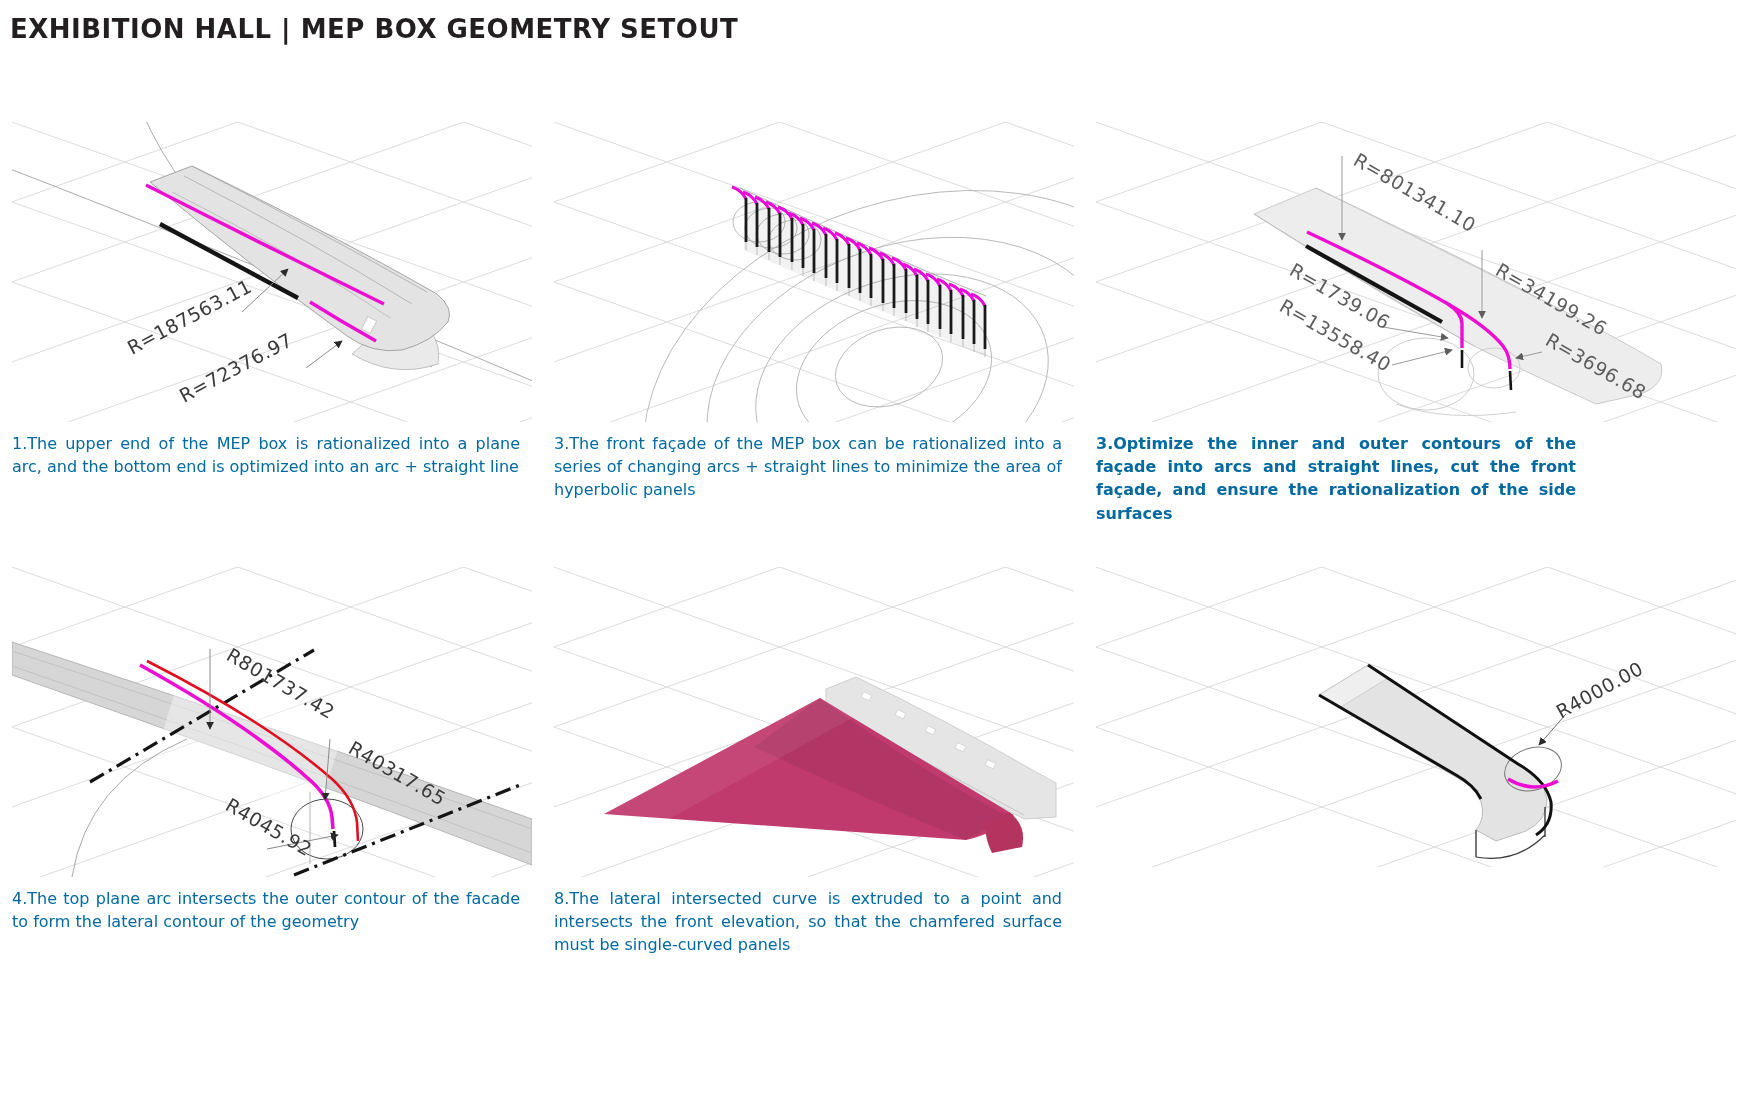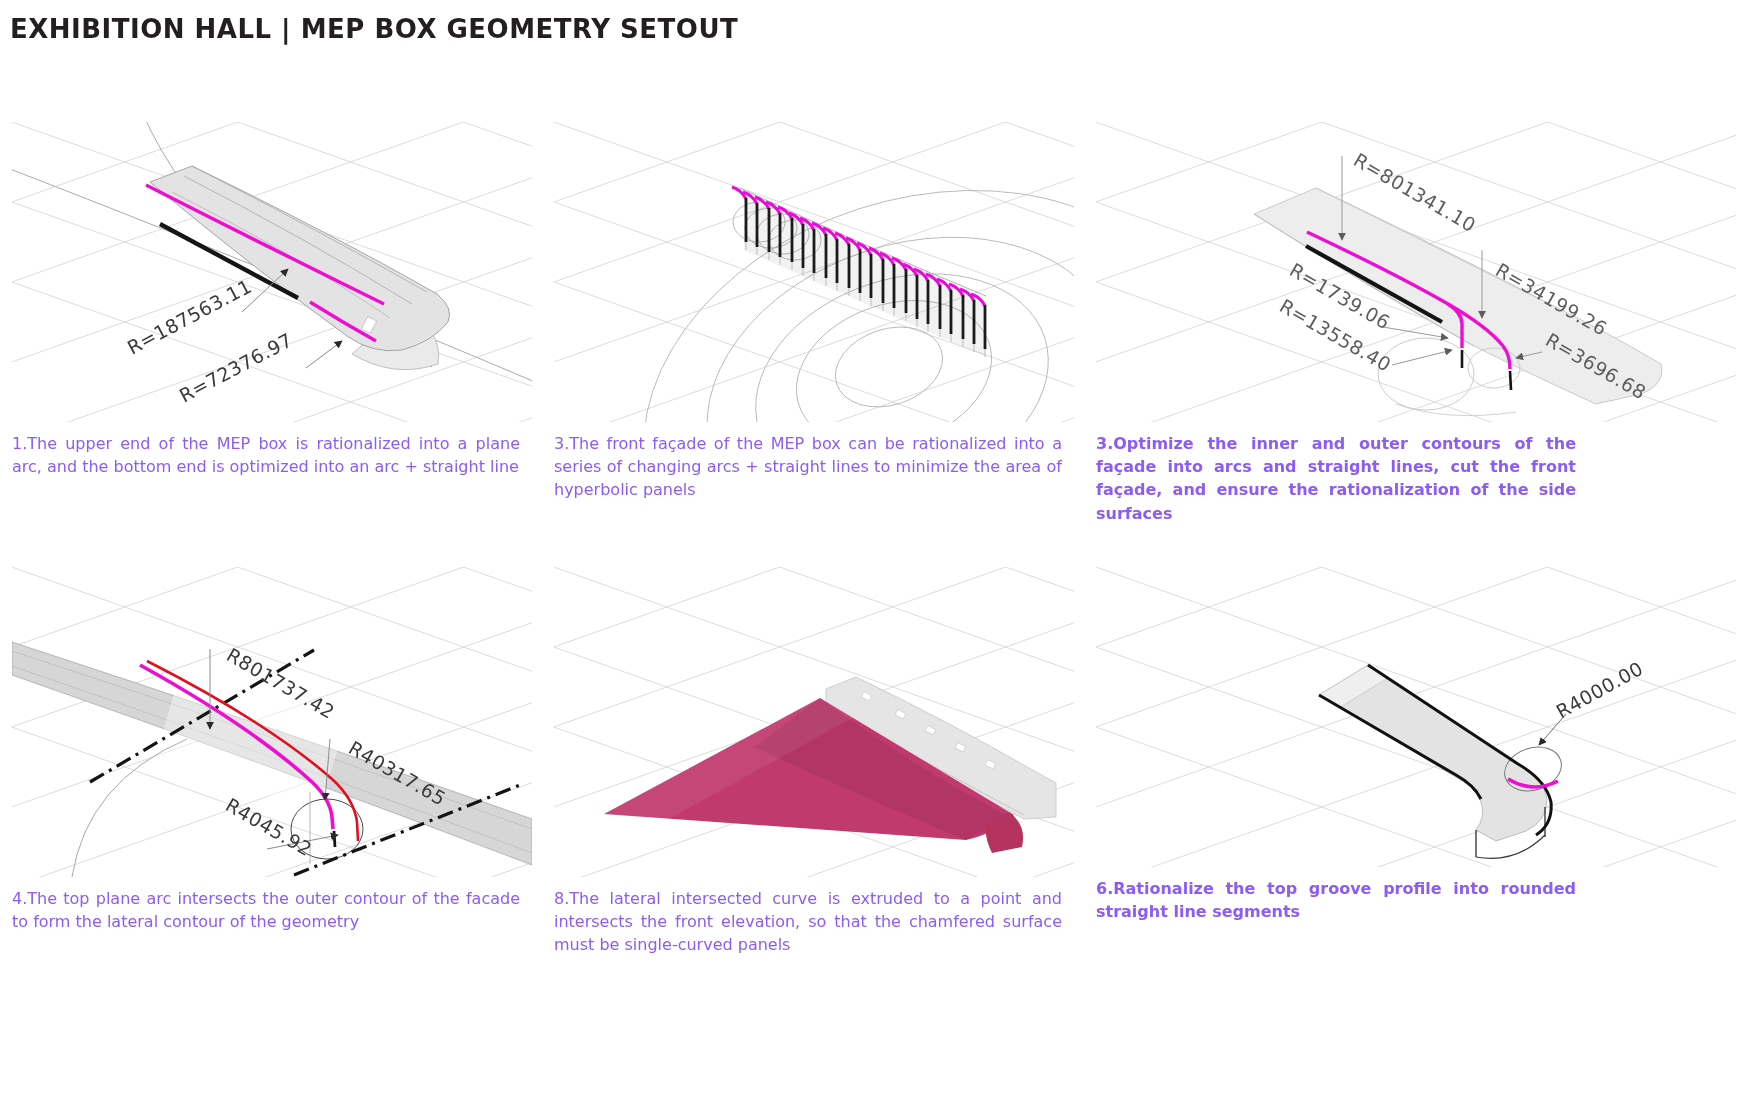--- a/index.html
+++ b/index.html
@@ -5,21 +5,21 @@
   * { margin:0; padding:0; box-sizing:border-box; }
   html,body { width:1738px; height:1100px; background:#ffffff; overflow:hidden;
               font-family:"DejaVu Sans","Liberation Sans",sans-serif; color:#2a2627; }
   .sheet { width:1682px; height:1100px; padding:14px 6px 0 10px; position:relative; }
   h1.title { font-size:26px; font-weight:600; letter-spacing:.5px; color:#231f20; }
   .grid { display:grid; grid-template-columns:520px 520px 640px; column-gap:22px;
           row-gap:42px; margin-top:78px; padding-left:2px; }
   .panel { display:flex; flex-direction:column; }
   .panel svg { display:block; background:#fff; overflow:hidden; }
   .caption { margin-top:10px; font-size:16px; line-height:1.45; text-align:justify;
-             color:#8b5cf6; padding-right:12px; }
+             color:#0369a1; padding-right:12px; }
   .panel:nth-child(3) .caption, .panel:nth-child(6) .caption { max-width:492px;font-weight:bold; }
   svg text.rlabel { font-size:19px; letter-spacing:.5px; }
   .dark { fill:#3a3a3a; }
   .gray { fill:#5d5d5d; }
 </style>
 </head>
 <body>
 
 <svg width="0" height="0" style="position:absolute" aria-hidden="true">
   <defs>
@@ -203,17 +203,16 @@
         <line x1="380" y1="263" x2="380" y2="290" stroke="#3a3a3a" stroke-width="1.4"></line>
         <line x1="449" y1="240" x2="449" y2="270" stroke="#3a3a3a" stroke-width="1.4"></line>
         <path d="M380,290 Q420,297 449,268" fill="none" stroke="#3a3a3a" stroke-width="1.2"></path>
         <ellipse cx="437" cy="202" rx="29" ry="21" fill="none" stroke="#777777" stroke-width="1" transform="rotate(-18 437 202)"></ellipse>
         <path d="M272,98 L422,197 Q450,213 455,235 Q457,257 440,268" fill="none" stroke="#111111" stroke-width="3"></path>
         <path d="M223,128 L360,208 Q378,218 385,232" fill="none" stroke="#111111" stroke-width="3"></path>
         <path d="M412,212 Q437,227 462,214" fill="none" stroke="#ec0fd2" stroke-width="3.6"></path>
         <line x1="470" y1="147" x2="443" y2="178" stroke="#6e6e6e" stroke-width="1" marker-end="url(#arrD)"></line>
         <text class="rlabel dark" x="465" y="152" transform="rotate(-29 465 152)">R4000.00</text>
       </svg>
-      <p class="caption">6.Rationalize the top groove profile into rounded straight line segments</p>
     </div>
 
   </div>
 </div>
 
 </body></html>

